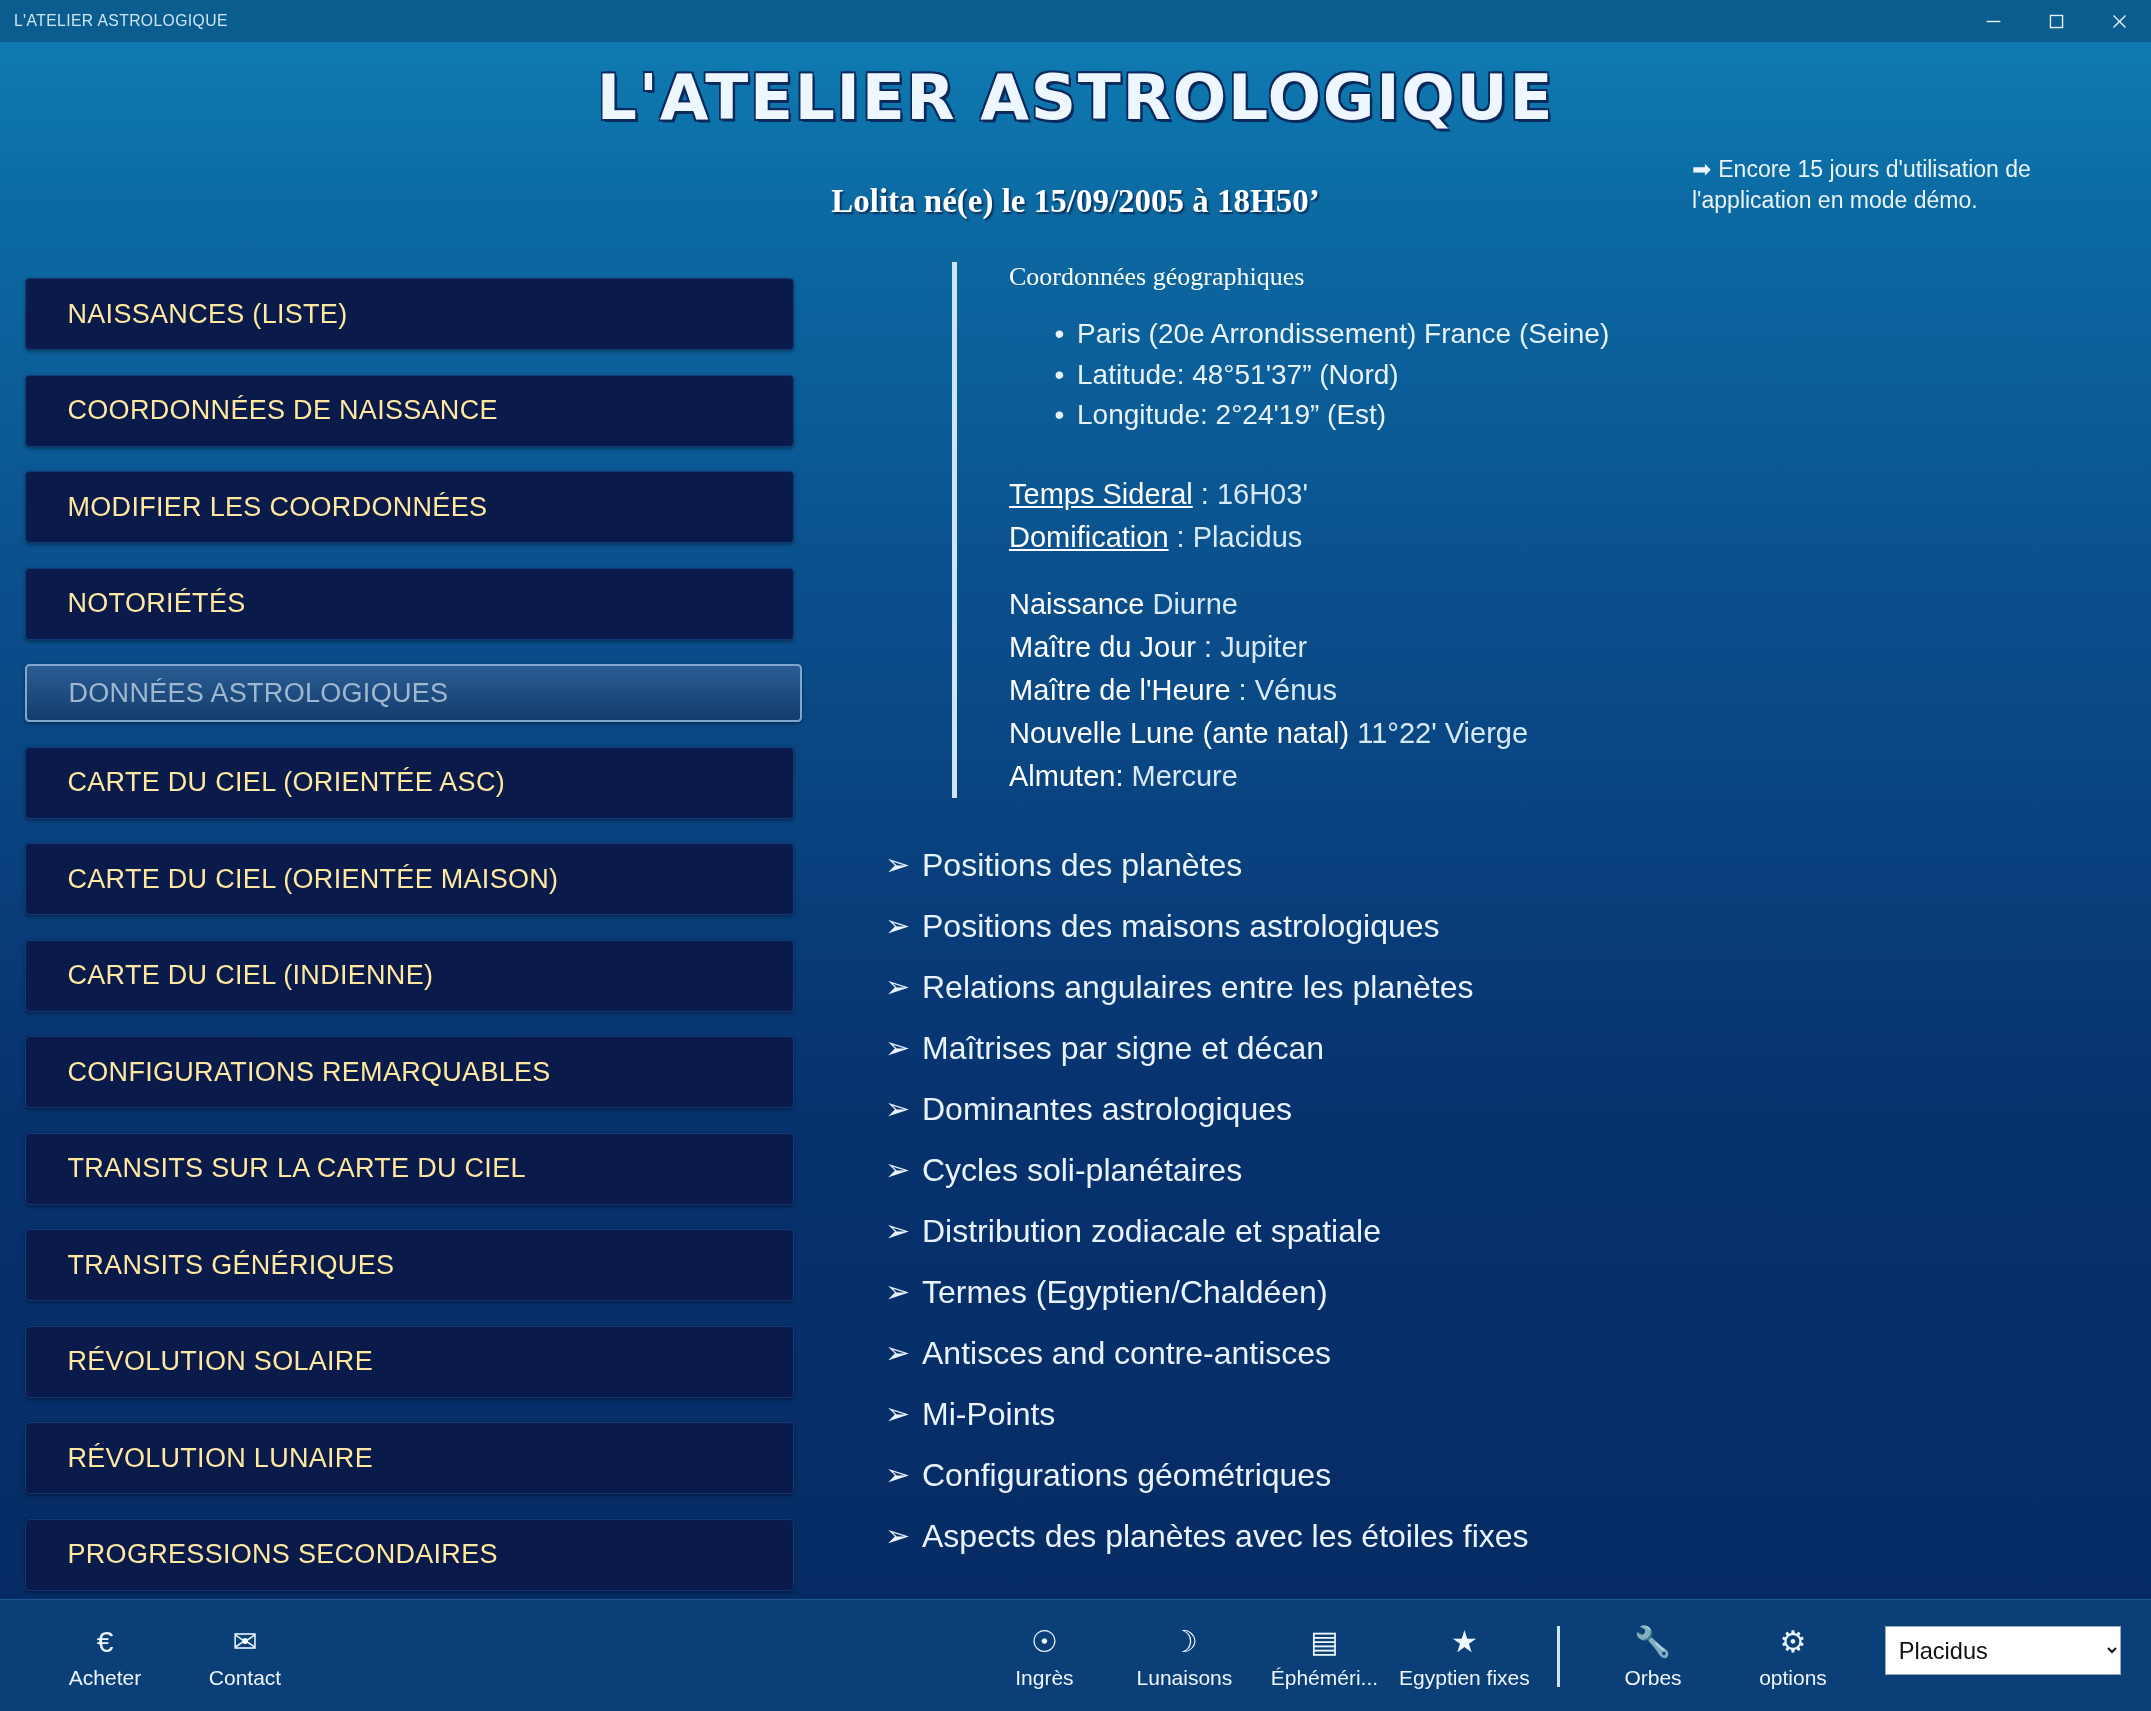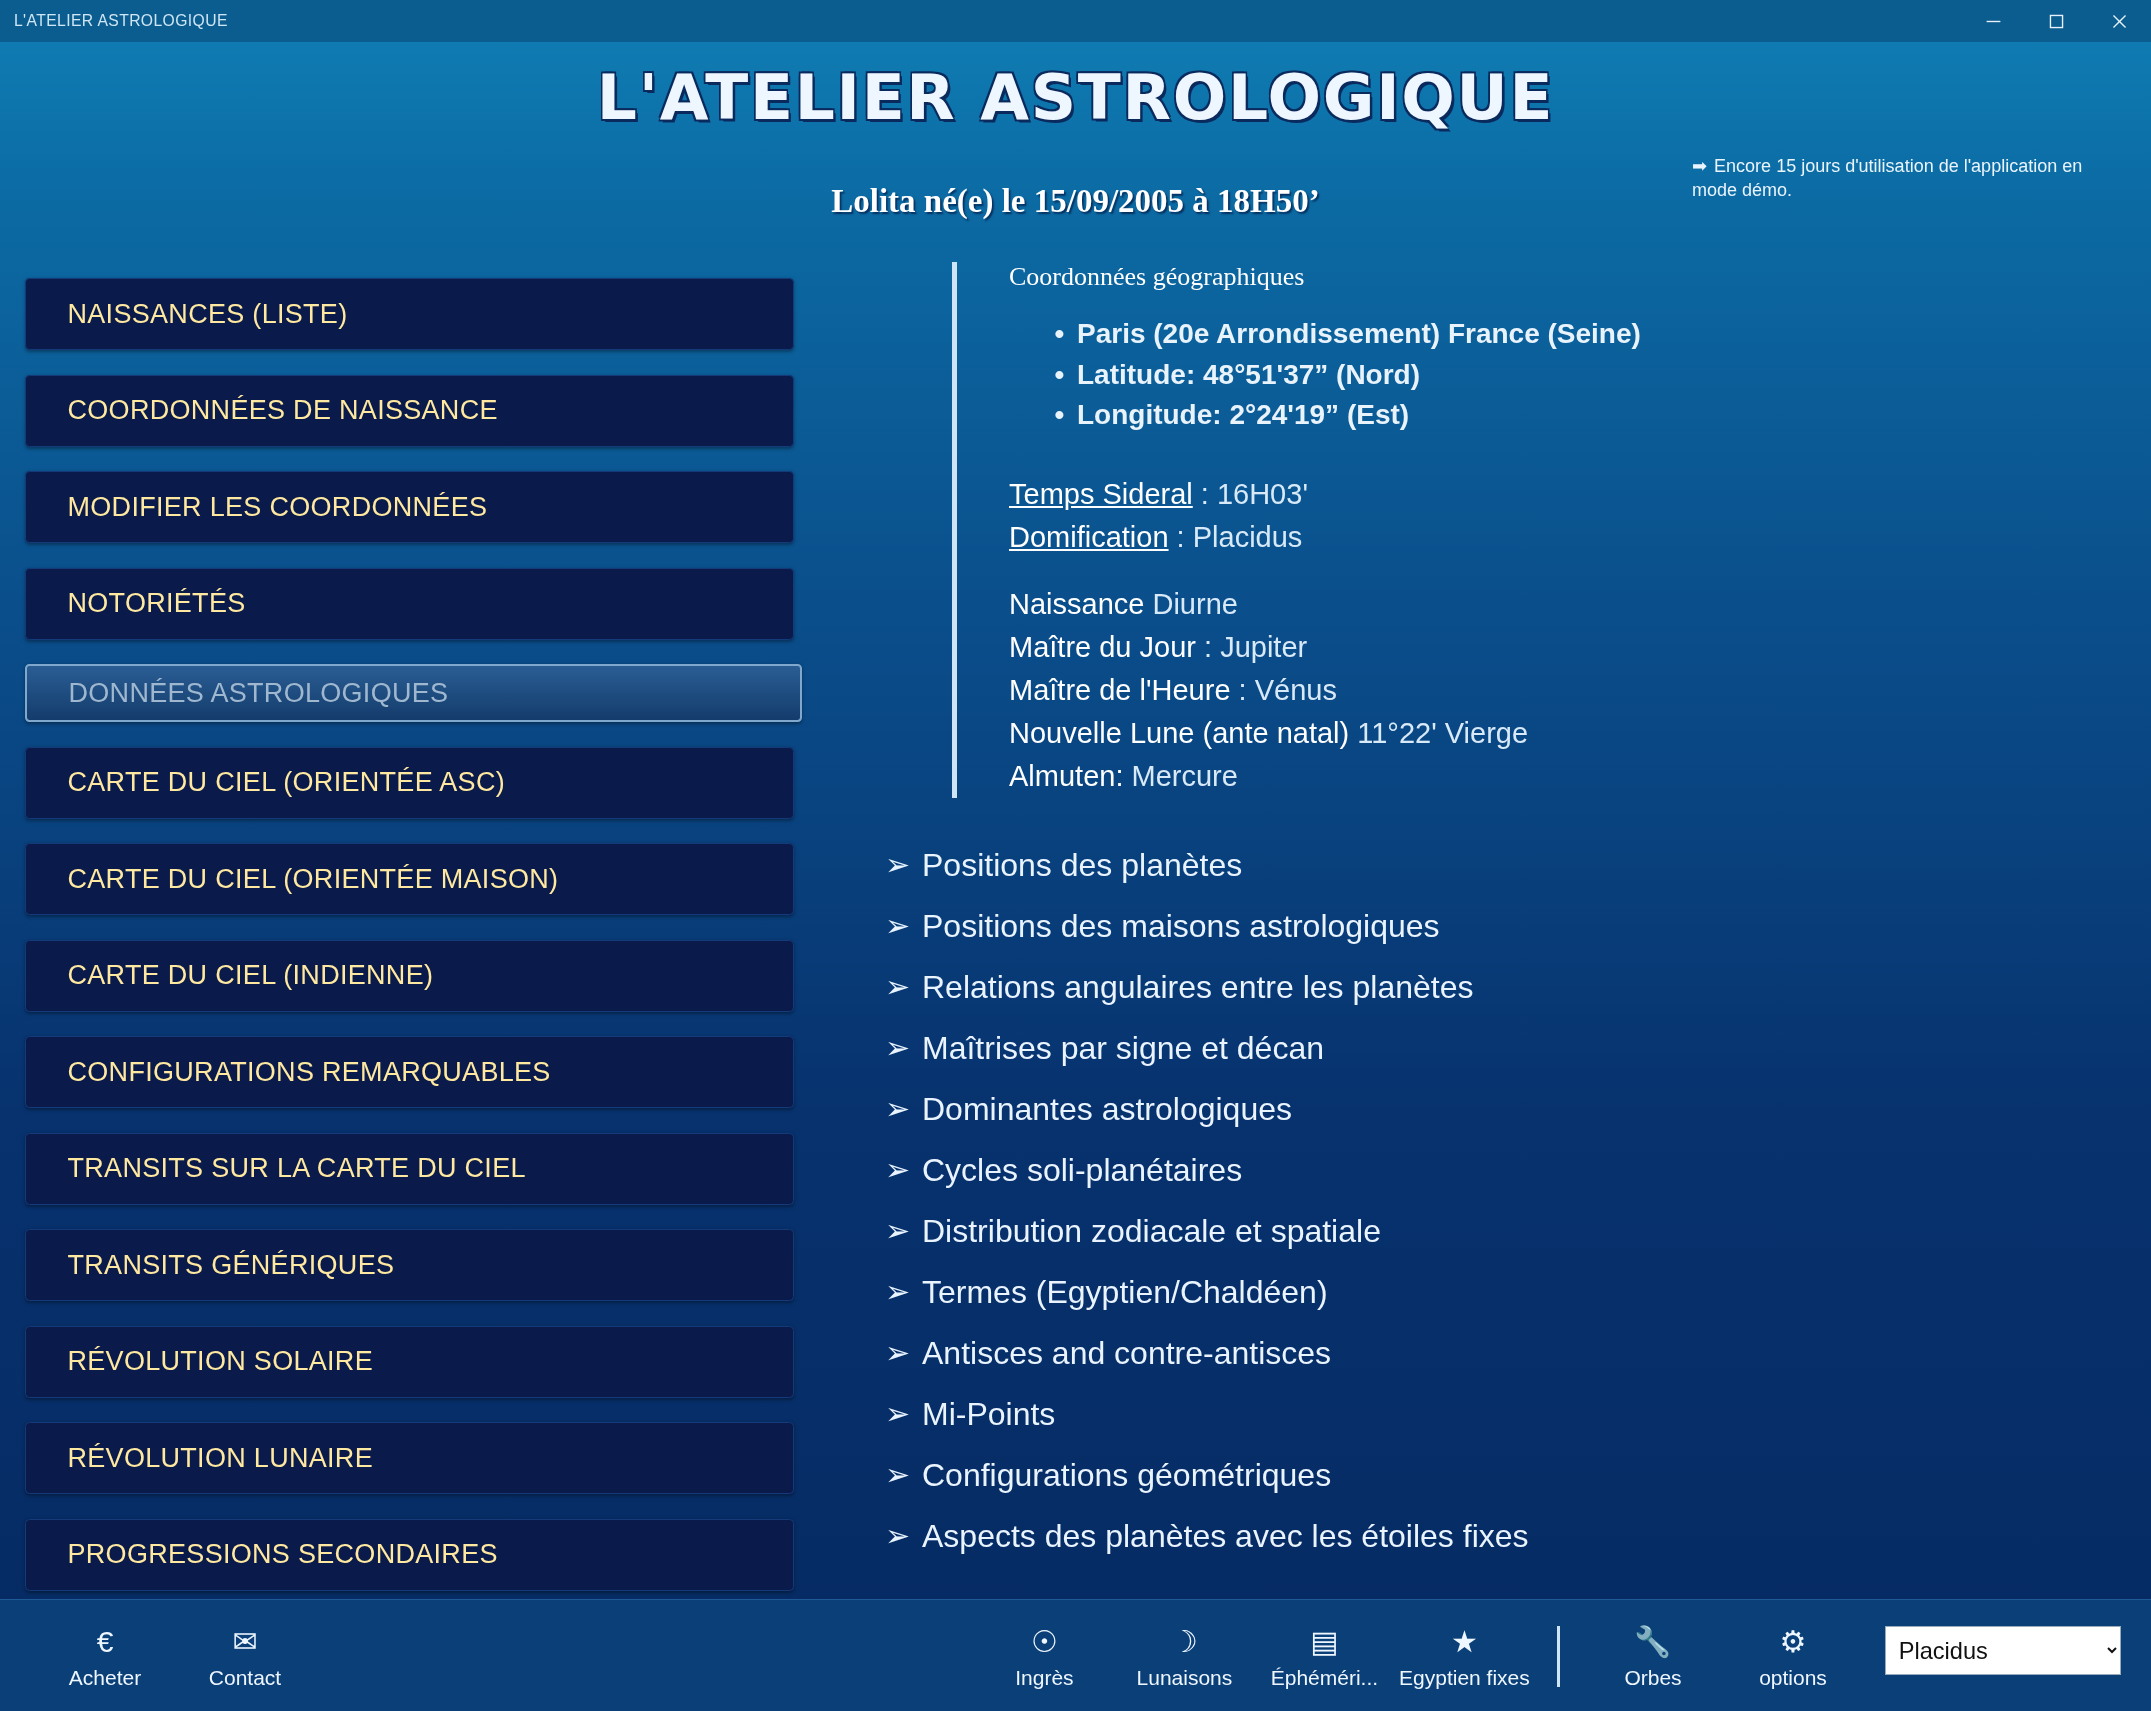--- a/index.html
+++ b/index.html
@@ -88,21 +88,21 @@
     font-size: 33px;
     color: #ffffff;
     text-shadow: 1.7px 1.7px 1.7px #06305f;
   }
   .demo-notice {
     position: absolute;
     top: 112px;
     right: 40px;
     width: 419px;
     color: #eaf4fd;
-    font-size: 18px;
+    font-size: 23px;
     line-height: 1.35;
     text-align: left;
   }
   .demo-notice .arrow {
     color: #eaf4fd;
     margin-right: 7px;
   }
 
   
   .sidebar {
@@ -152,21 +152,20 @@
   .geo-title {
     color: #ffffff;
     font-size: 26px;
     margin-bottom: 22px;
     font-family: Liberation Serif, serif;
   }
   .geo-list {
     list-style: none;
     margin: 0 0 16px 42px;
     padding: 0;
-    font-weight: bold;
   }
   .geo-list li {
     color: #e9f3fc;
     font-size: 28px;
     line-height: 1.45;
     position: relative;
     padding-left: 26px;
   }
   .geo-list li::before {
     content: "•";

